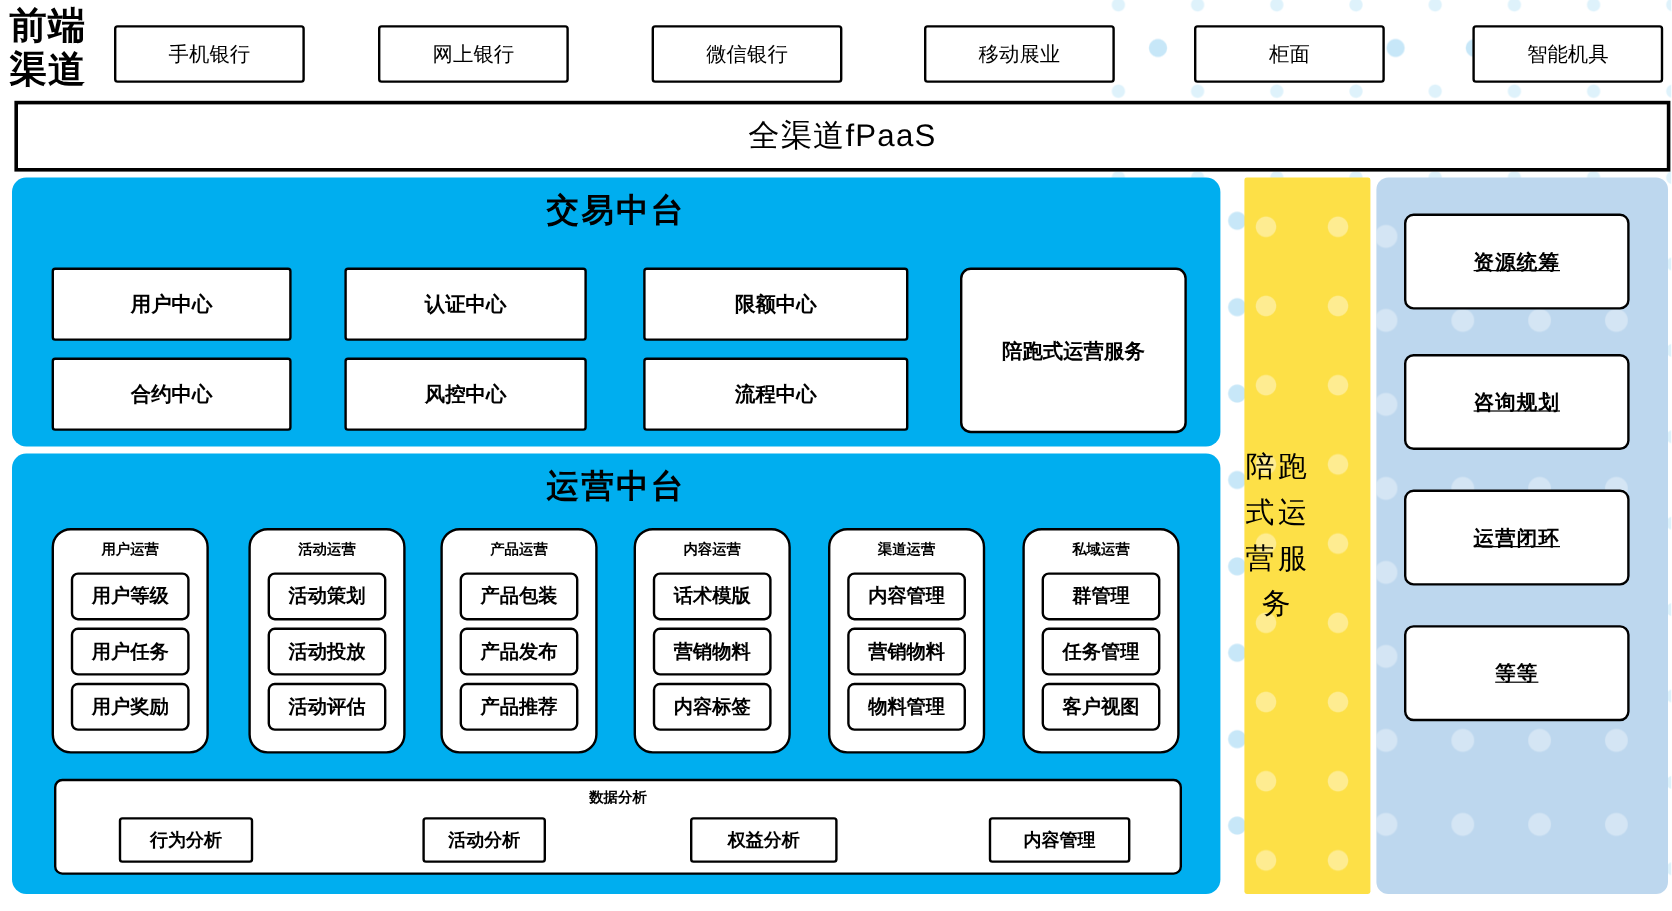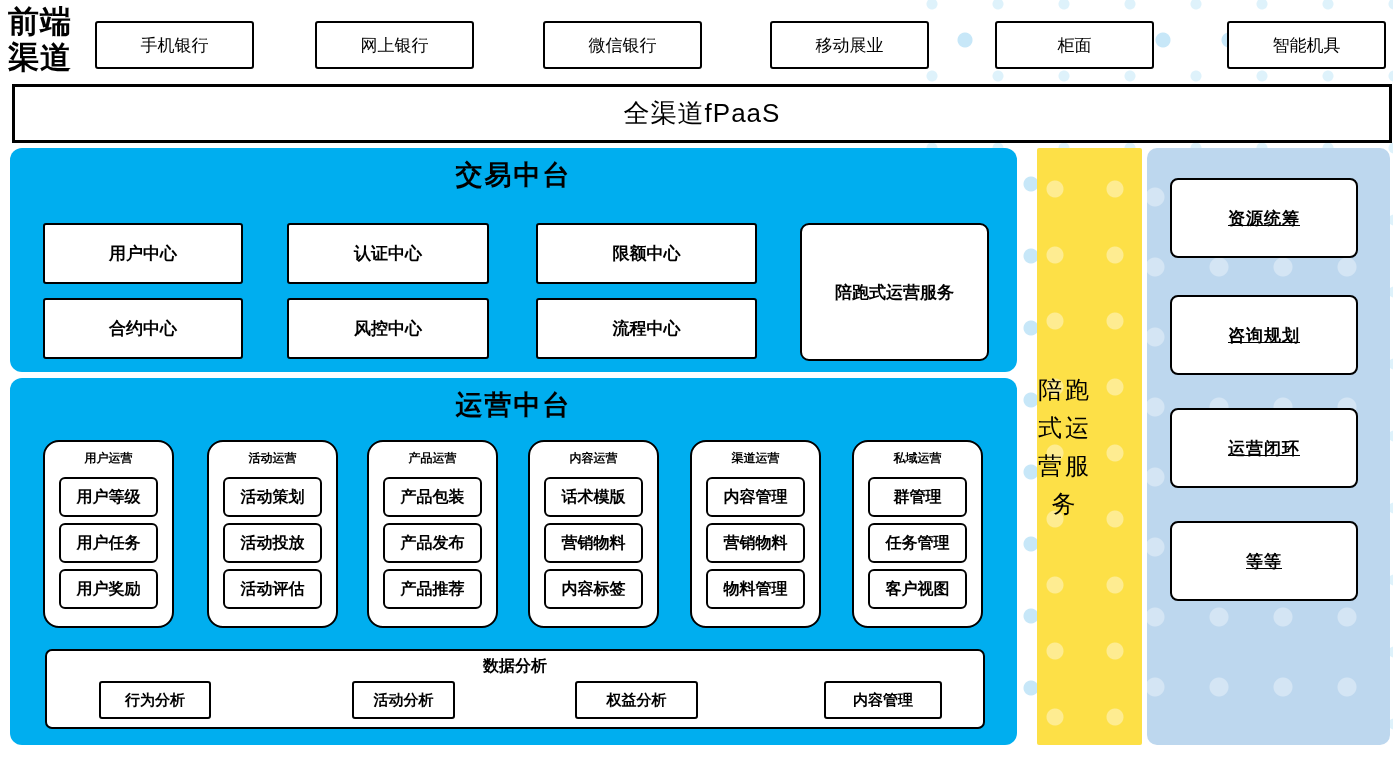--- a/index.html
+++ b/index.html
@@ -65,21 +65,21 @@
   .col-header{text-align:center;font-size:12px;font-weight:600;margin-bottom:7px;}
   .col-box{
     margin:3px 14px;height:36px;background:#fff;border:2px solid #000;border-radius:6px;
     display:flex;align-items:center;justify-content:center;font-size:16px;font-weight:600;
   }
   
   .analysis{
     position:absolute;left:35px;top:271px;width:936px;height:76px;background:#fff;
     border:2px solid #000;border-radius:7px;
   }
-  .analysis-title{text-align:center;font-size:16px;font-weight:600;margin-top:5px;}
+  .analysis-title{text-align:center;font-size:12px;font-weight:600;margin-top:5px;}
   .a-box{
     position:absolute;top:30px;height:38px;background:#fff;border:2px solid #000;border-radius:3px;
     display:flex;align-items:center;justify-content:center;font-size:15px;font-weight:600;box-sizing:border-box;
   }
   .a1{left:52px;width:112px}.a2{left:305px;width:103px}.a3{left:528px;width:123px}.a4{left:777px;width:118px}
   
   .strip{
     position:absolute;left:1037px;top:148px;width:105px;height:597px;background:#fde047;border-radius:2px;
     display:flex;align-items:center;
   }

